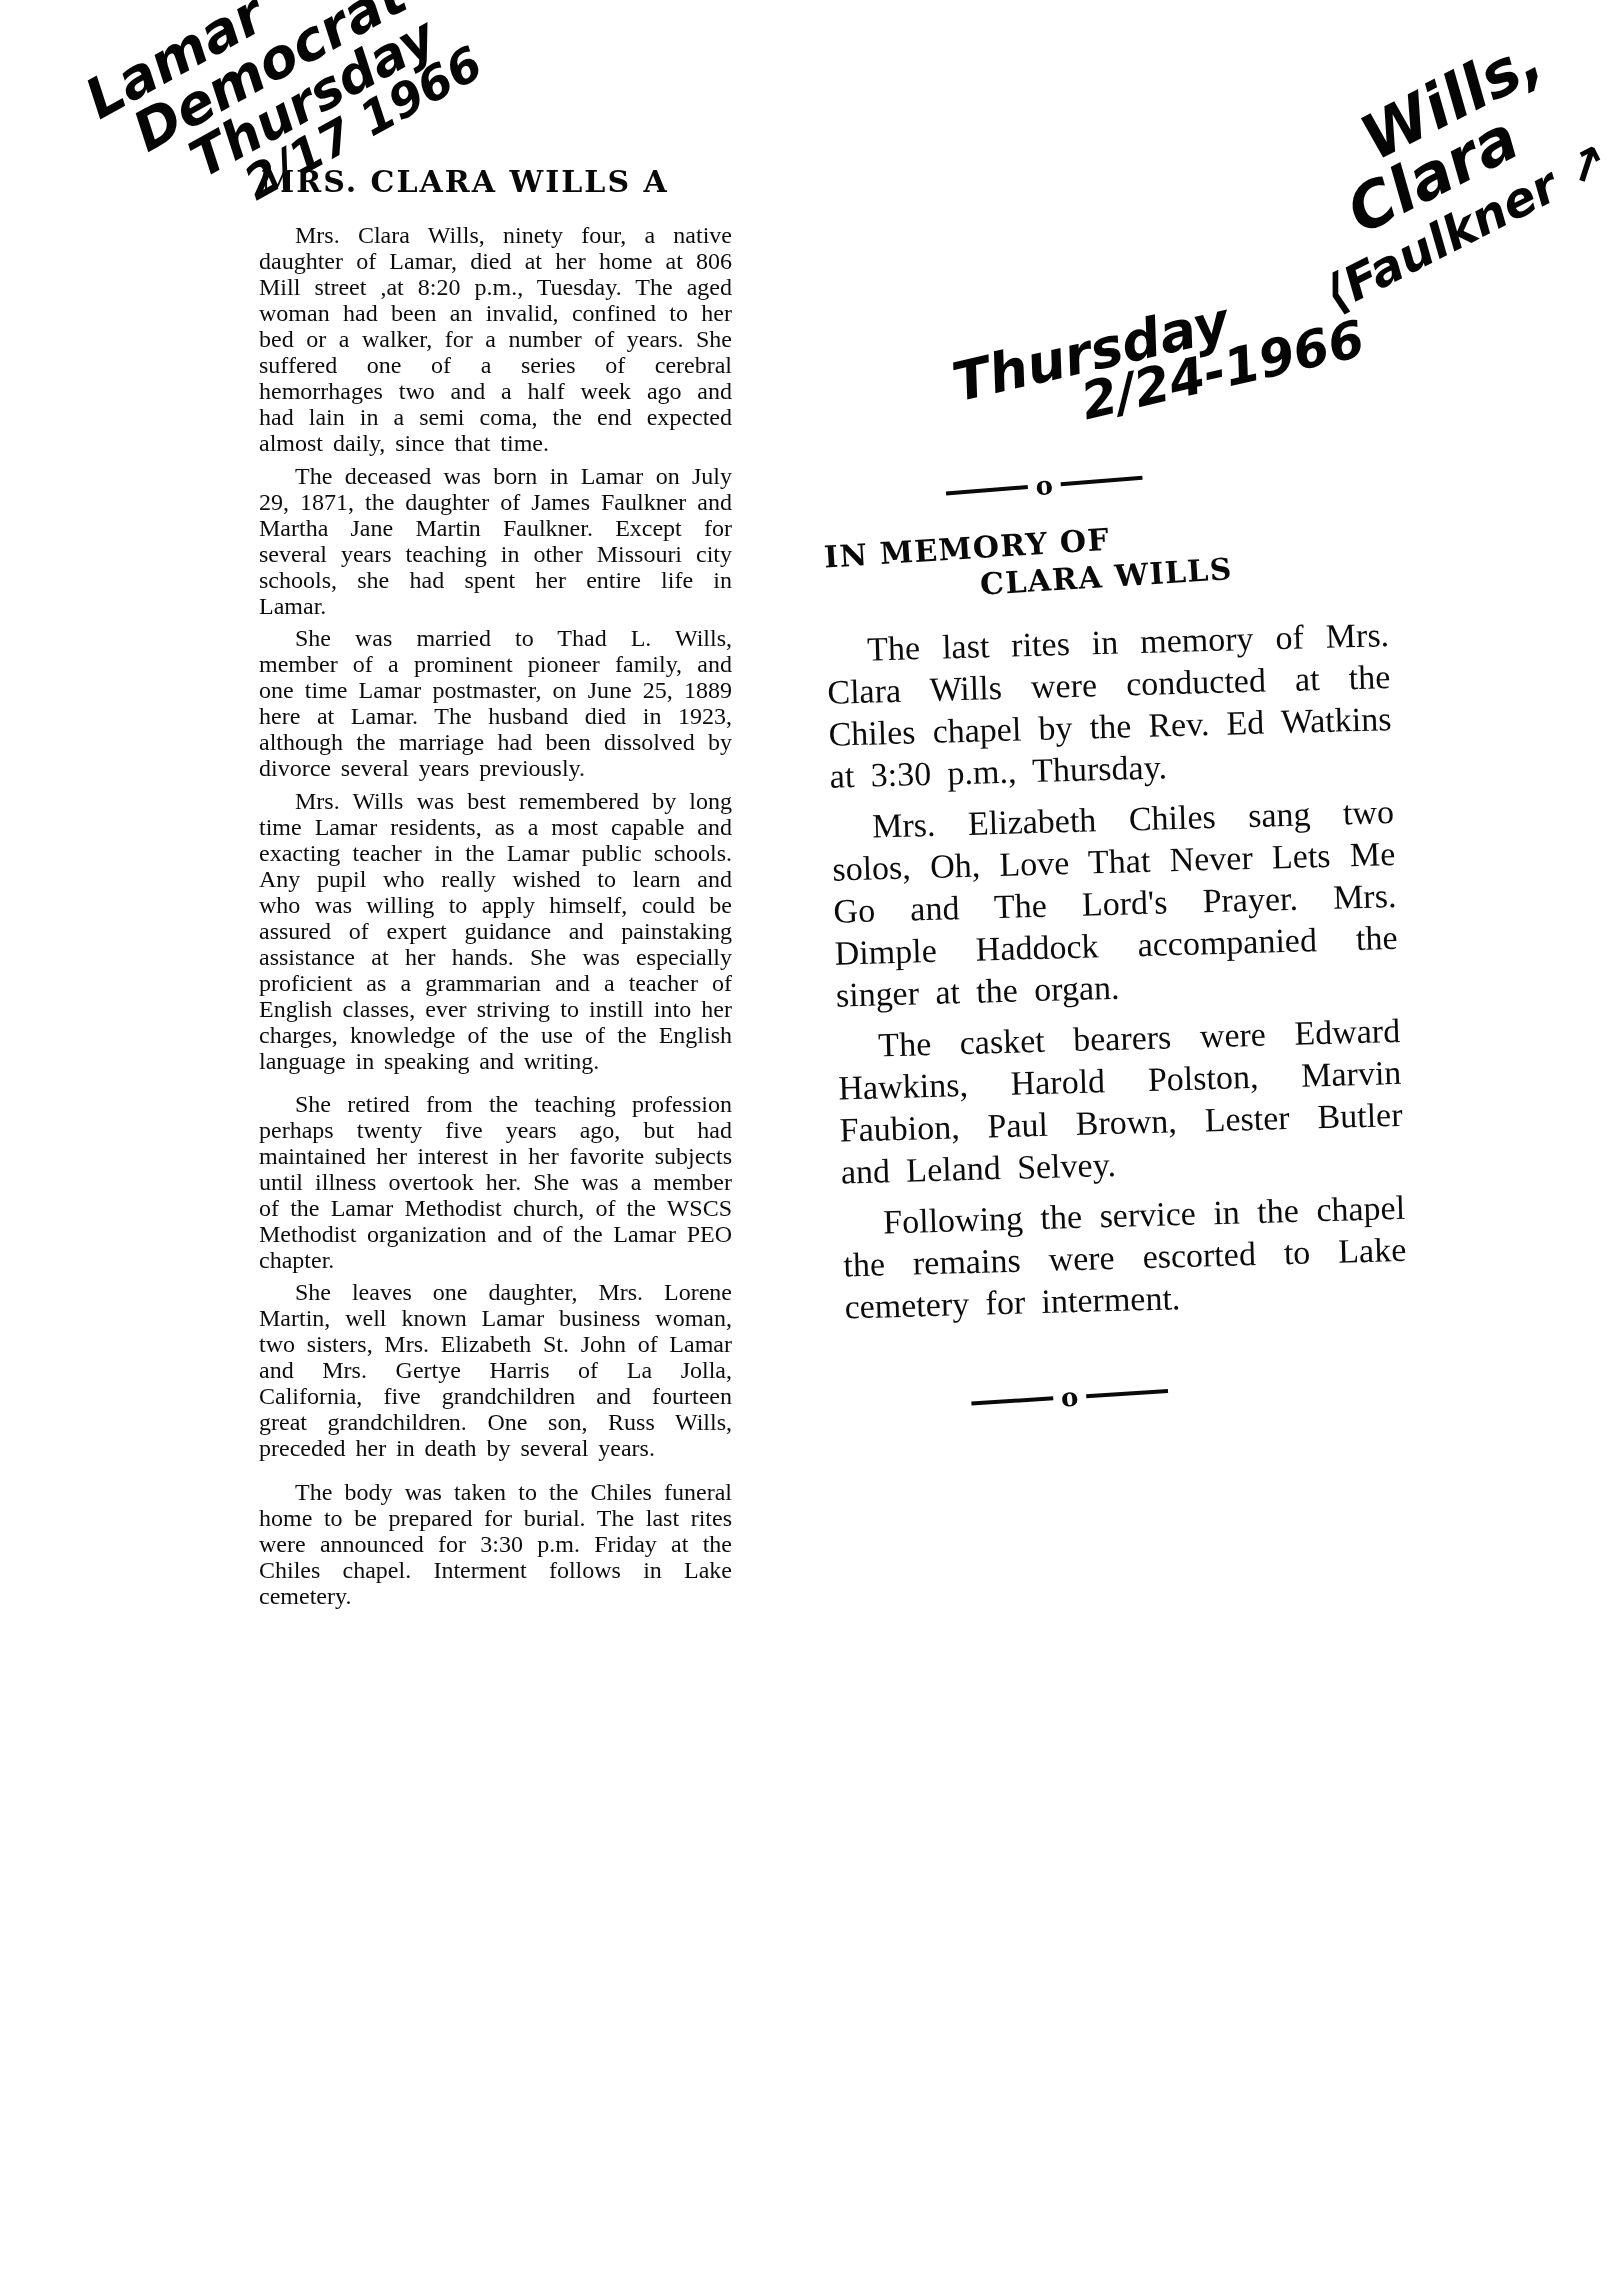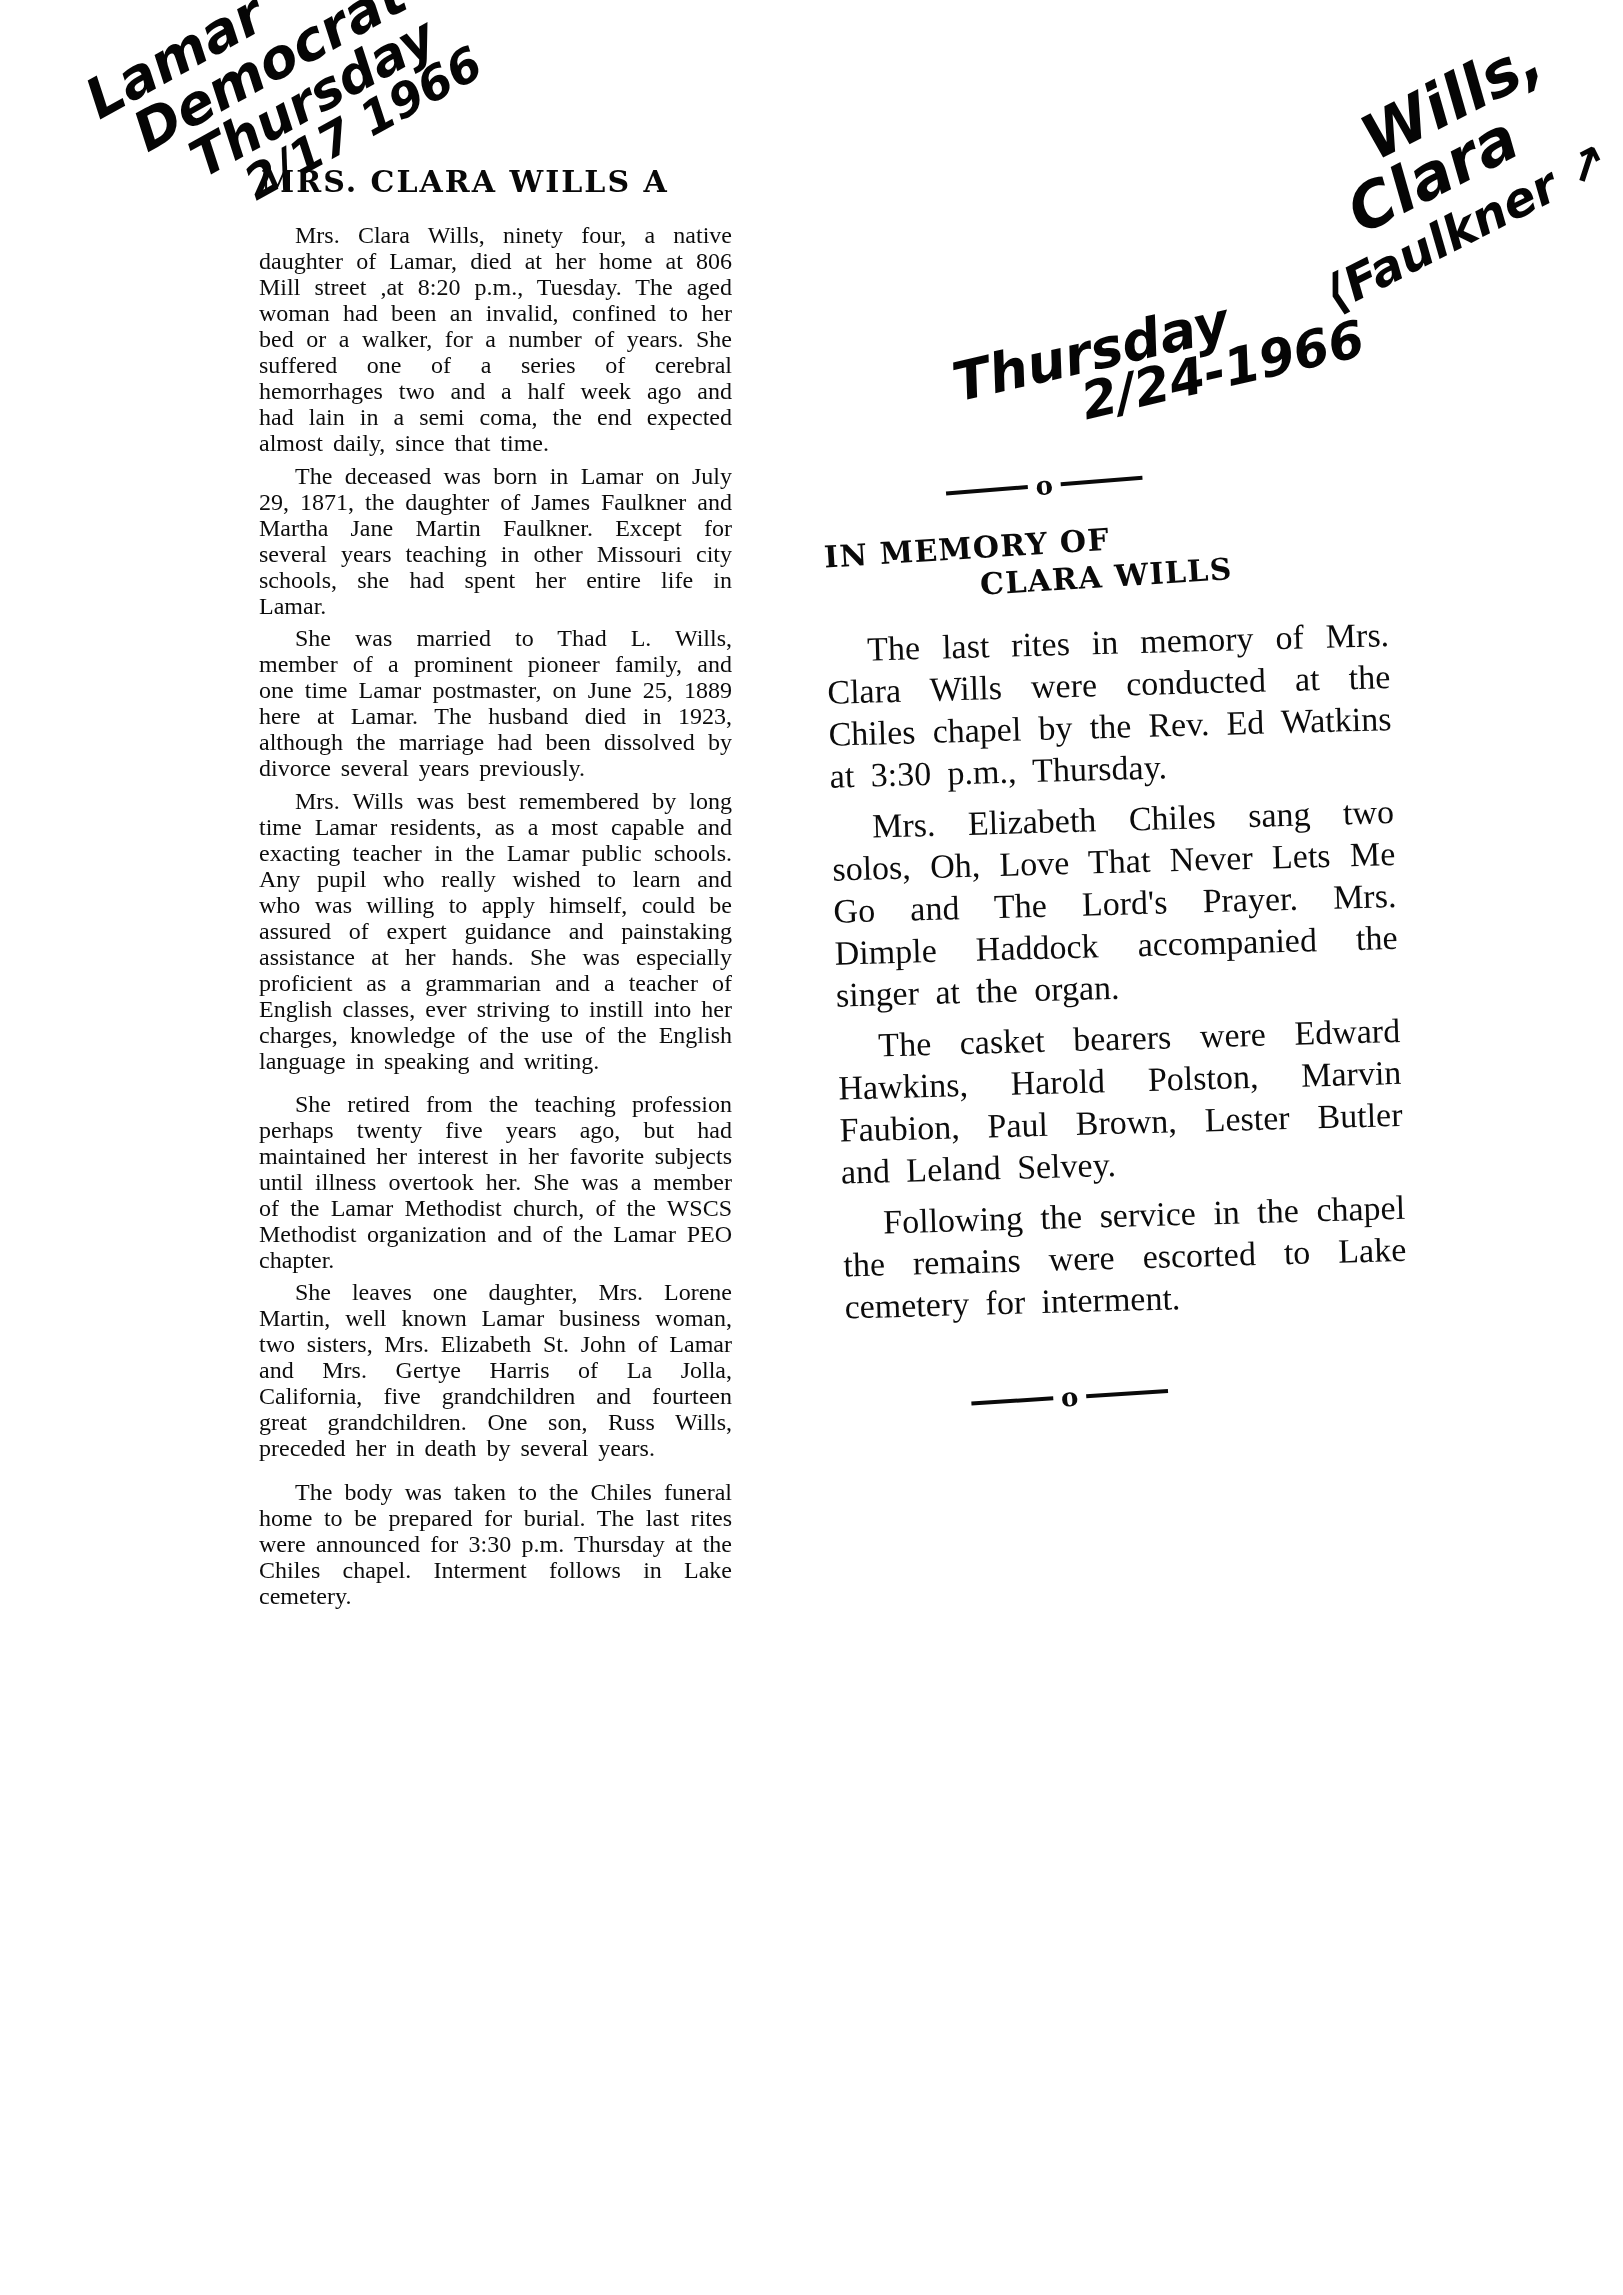--- a/index.html
+++ b/index.html
@@ -124,21 +124,21 @@
       </h1>
 
     <div class="body-left">
 
     <p class="para">Mrs. Clara Wills, ninety four, a native daughter of Lamar, died at her home at 806 Mill street ,at 8:20 p.m., Tuesday. The aged woman had been an invalid, confined to her bed or a walker, for a number of years. She suffered one of a series of cerebral hemorrhages two and a half week ago and had lain in a semi coma, the end expected almost daily, since that time.</p>
         <p class="para">The deceased was born in Lamar on July 29, 1871, the daughter of James Faulkner and Martha Jane Martin Faulkner. Except for several years teaching in other Missouri city schools, she had spent her entire life in Lamar.</p>
         <p class="para">She was married to Thad L. Wills, member of a prominent pioneer family, and one time Lamar postmaster, on June 25, 1889 here at Lamar. The husband died in 1923, although the marriage had been dissolved by divorce several years previously.</p>
         <p class="para">Mrs. Wills was best remembered by long time Lamar residents, as a most capable and exacting teacher in the Lamar public schools. Any pupil who really wished to learn and who was willing to apply himself, could be assured of expert guidance and painstaking assistance at her hands. She was especially proficient as a grammarian and a teacher of English classes, ever striving to instill into her charges, knowledge of the use of the English language in speaking and writing.</p>
         <p class="para">She retired from the teaching profession perhaps twenty five years ago, but had maintained her interest in her favorite subjects until illness overtook her. She was a member of the Lamar Methodist church, of the WSCS Methodist organization and of the Lamar PEO chapter.</p>
         <p class="para">She leaves one daughter, Mrs. Lorene Martin, well known Lamar business woman, two sisters, Mrs. Elizabeth St. John of Lamar and Mrs. Gertye Harris of La Jolla, California, five grandchildren and fourteen great grandchildren. One son, Russ Wills, preceded her in death by several years.</p>
-        <p class="para">The body was taken to the Chiles funeral home to be prepared for burial. The last rites were announced for 3:30 p.m. Thursday at the Chiles chapel. Interment follows in Lake cemetery.</p>
+        <p class="para">The body was taken to the Chiles funeral home to be prepared for burial. The last rites were announced for 3:30 p.m. Friday at the Chiles chapel. Interment follows in Lake cemetery.</p>
       </div>
   </div>
 
   <div class="clip-right">
 
     <div class="divider divider-top">
       <span class="bar"></span>
       <span class="divider-o">o</span>
       <span class="bar"></span>
     </div>

